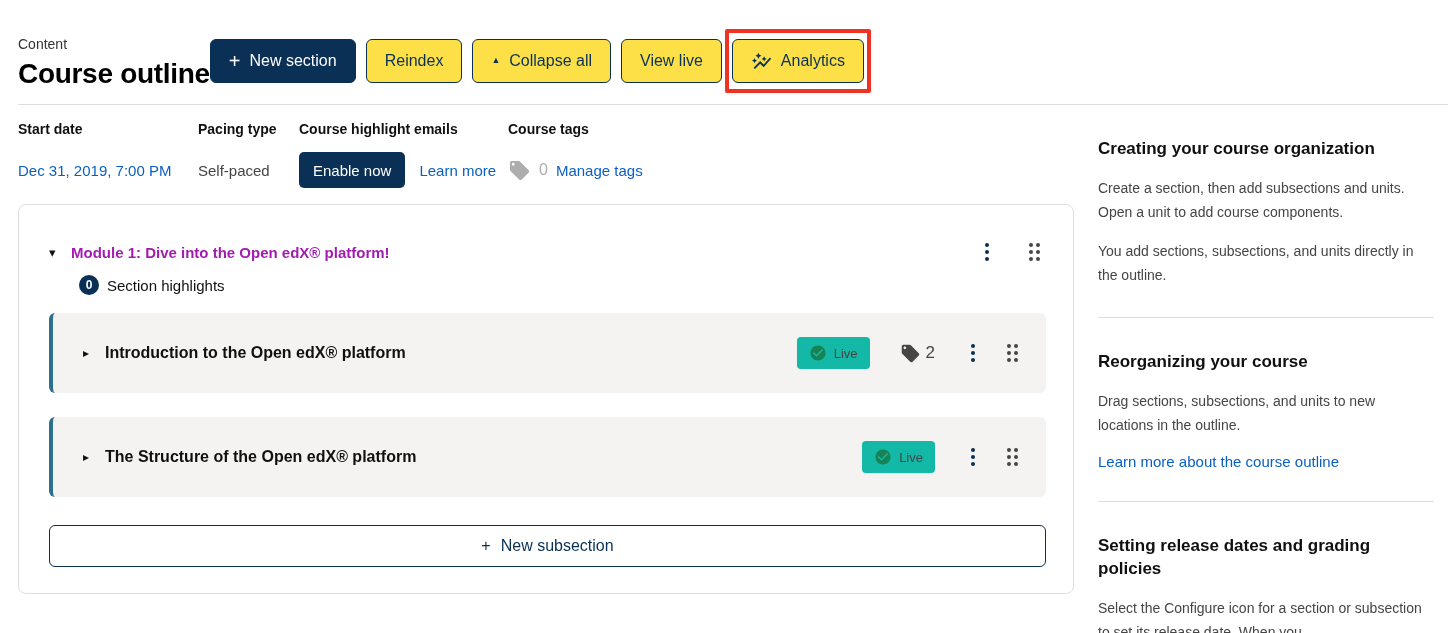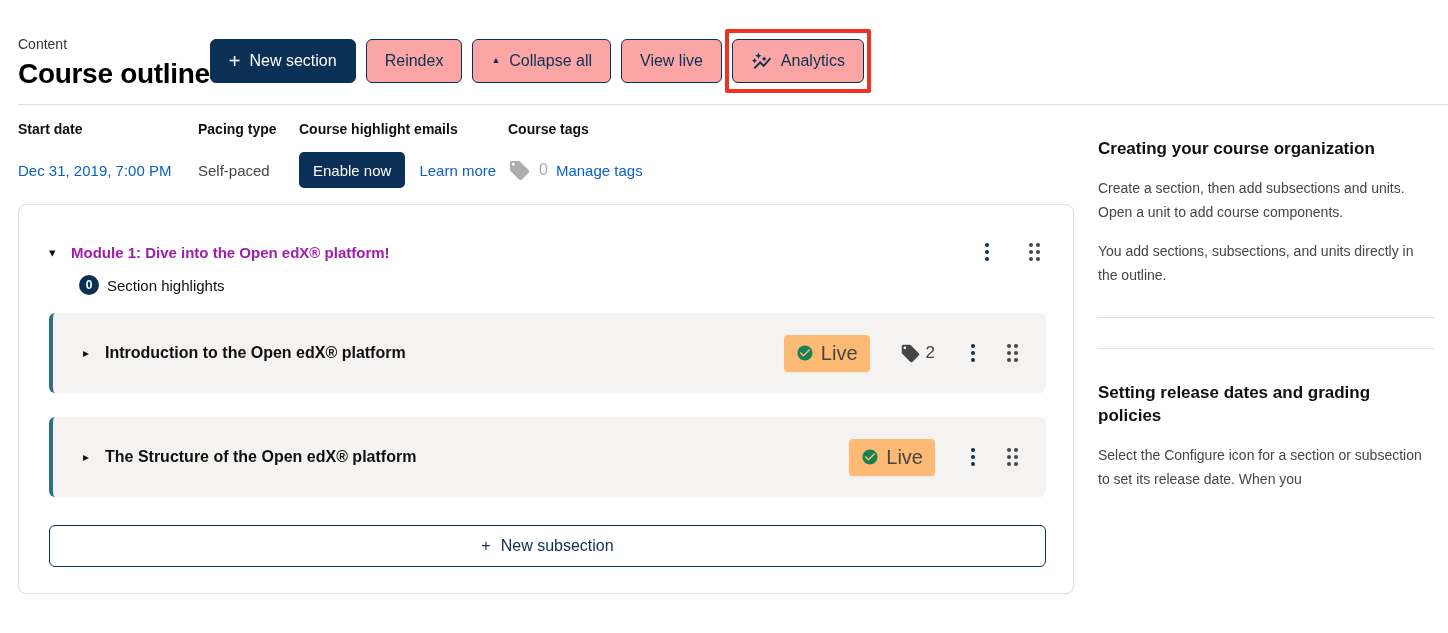--- a/index.html
+++ b/index.html
@@ -7,21 +7,21 @@
   body { font-family: "Liberation Sans", "DejaVu Sans", sans-serif; color: #454545; }
   .page { width: 1448px; height: 633px; position: relative; }
 
   
   .header-row { display: flex; align-items: flex-start; justify-content: flex-start; padding: 36px 8px 0 18px; }
   .eyebrow { font-size: 14px; color: #333; }
   .page-title { font-size: 28px; font-weight: 700; color: #000000; letter-spacing: -0.3px; margin-top: 6px; }
   .toolbar { display: flex; gap: 10px; margin-top: 3px; padding-right: 10px; }
   .btn { display: inline-flex; align-items: center; gap: 9px; height: 44px; padding: 0 18px;
          font-size: 16px; font-weight: 500; border-radius: 6px; cursor: pointer;
-         font-family: inherit; background: #fca5a5; border: 1px solid #0A3055; color: #0A3055; white-space: nowrap; }
+         font-family: inherit; background: #fde047; border: 1px solid #0A3055; color: #0A3055; white-space: nowrap; }
   .btn.primary { background: #0A3055; color: #fff; border-color: #0A3055; }
   .btn .plus-glyph { font-size: 20px; font-weight: 400; line-height: 1; }
   .btn .caret-up { font-size: 9px; line-height: 1; transform: translateY(-1px); }
   .analytics-wrap { position: relative; }
   .annotation-box { position: absolute; top: -10px; bottom: -10px; left: -7px; right: -7px;
                     border: 4px solid #EF3224; border-radius: 2px; pointer-events: none; }
   .icon-svg { display: inline-block; vertical-align: middle; }
 
   .header-divider { border: none; border-top: 1px solid #E1DDDB; margin: 14px 0 0 18px; }
 
@@ -61,22 +61,22 @@
   .count-badge { width: 20px; height: 20px; border-radius: 50%; background: #0A3055; color: #fff;
                  font-size: 12px; font-weight: 700; display: flex; align-items: center; justify-content: center; }
   .highlights-label { font-size: 15px; color: #101010; }
 
   .subsection { display: flex; align-items: center; height: 80px; margin-top: 18px;
                 background: #F4F3F2; border-left: 4px solid #2D708E; border-radius: 6px;
                 padding: 0 22px 0 30px; }
   .subsection + .subsection { margin-top: 24px; }
   .sub-caret { font-size: 12px; width: 22px; }
   .sub-title { font-size: 16px; font-weight: 700; color: #101010; }
-  .live-badge { display: inline-flex; align-items: center; gap: 7px; background: #fdba74; border-radius: 4px;
-                padding: 7px 12px; font-size: 20px; color: #454545; box-shadow: 0 1px 2px rgba(0,0,0,.05); }
+  .live-badge { display: inline-flex; align-items: center; gap: 7px; background: #14b8a6; border-radius: 4px;
+                padding: 7px 12px; font-size: 13px; color: #454545; box-shadow: 0 1px 2px rgba(0,0,0,.05); }
   .tag-group { display: inline-flex; align-items: center; gap: 5px; margin-left: 30px; cursor: pointer;
                font-size: 17px; color: #454545; }
   .sub-right { display: flex; align-items: center; }
   .sub-right .kebab { margin-left: 28px; }
   .sub-right .drag-handle { margin-left: 18px; }
 
   .new-subsection-btn { display: flex; align-items: center; justify-content: center; gap: 10px;
                         width: 100%; height: 42px; margin-top: 28px; background: #fff;
                         border: 1px solid #0A3055; border-radius: 6px; color: #0A3055;
                         font-size: 16px; font-family: inherit; cursor: pointer; }
@@ -252,20 +252,25 @@
       </div>
     </div>
 
     <div class="sidebar">
       <div class="help-section">
         <div class="help-heading">Creating your course organization</div>
         <p class="help-p">Create a section, then add subsections and units. Open a unit to add course components.</p>
         <p class="help-p">You add sections, subsections, and units directly in the outline.</p>
       </div>
       <hr class="help-divider">
+      <div class="help-section">
+        <div class="help-heading">Reorganizing your course</div>
+        <p class="help-p">Drag sections, subsections, and units to new locations in the outline.</p>
+        <a class="link help-link">Learn more about the course outline</a>
+      </div>
       <hr class="help-divider">
       <div class="help-section">
         <div class="help-heading">Setting release dates and grading policies</div>
         <p class="help-p">Select the Configure icon for a section or subsection to set its release date. When you</p>
       </div>
     </div>
   </div>
 </div>
 
 </body></html>

